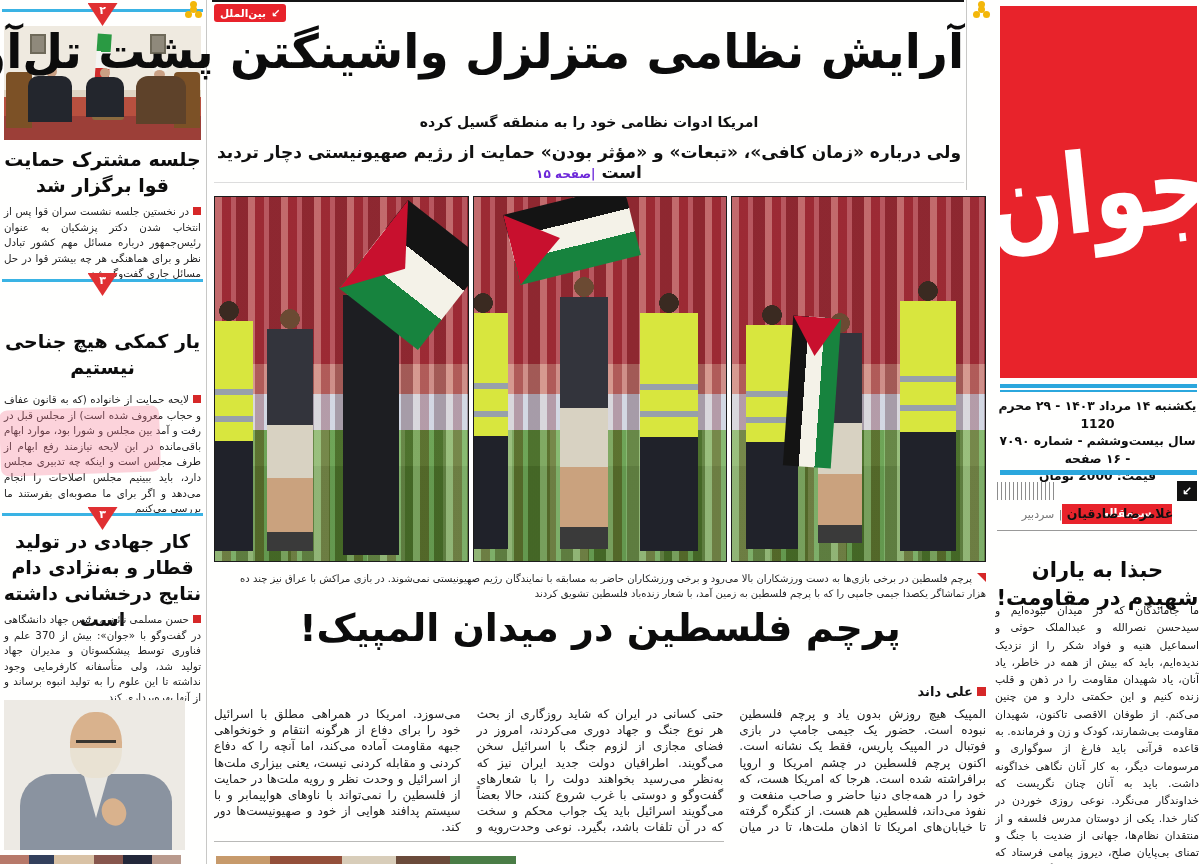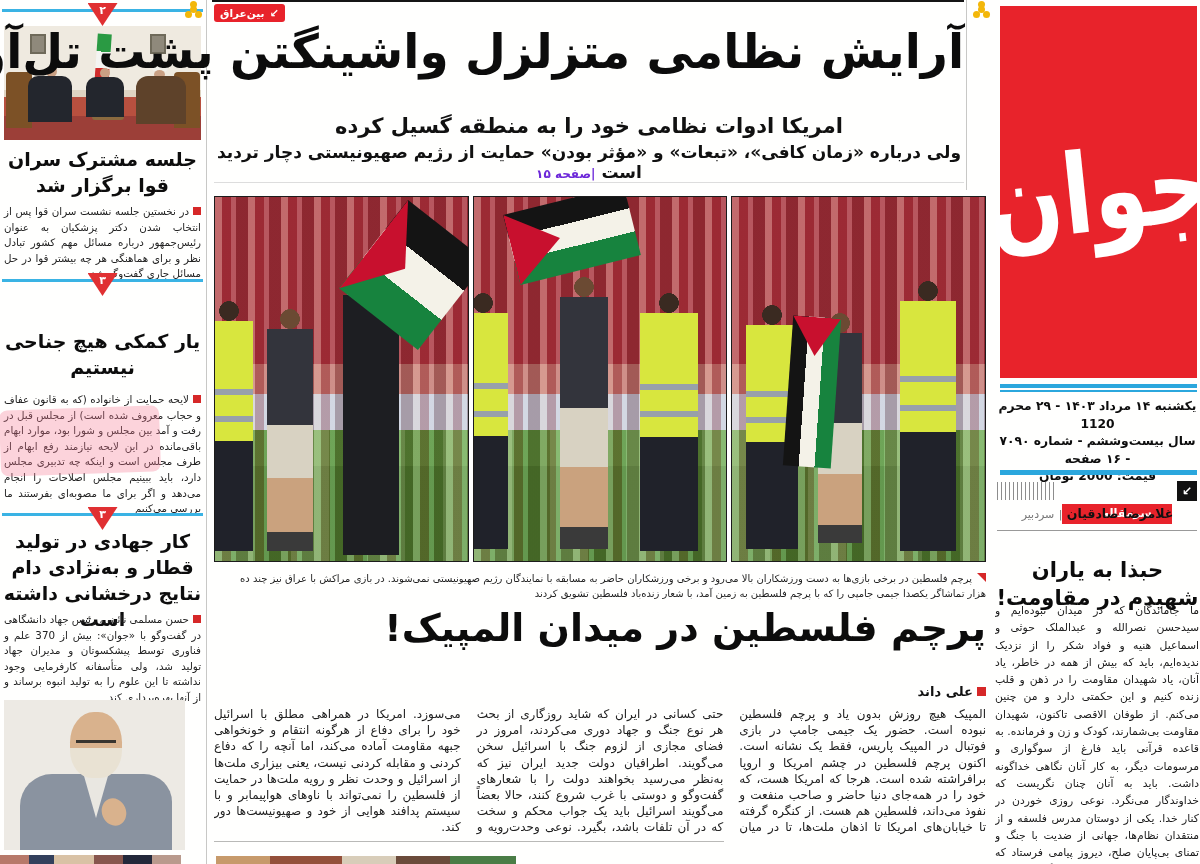--- a/index.html
+++ b/index.html
@@ -69,21 +69,21 @@
   #topline { position:absolute; left:212px; top:0; width:752px; height:2px; background:#151515; }
   .clover { position:absolute; width:7px; height:7px; border-radius:50%; background:#f3b70a;
     box-shadow:-5px 5px 0 #f3b70a,5px 5px 0 #f3b70a,0 -5px 0 #f3b70a; }
   #badge-intl { position:absolute; left:214px; top:4px; height:18px; padding:0 6px;
     background:#e8232b; border-radius:3px; display:flex; align-items:center; gap:5px;
     color:#fff; font-size:10.5px; font-weight:bold; }
   .jv-arrow { font-size:11px; font-weight:bold; line-height:1; }
   #h1 { position:absolute; left:214px; top:24px; width:750px; text-align:center;
     font-size:47px; font-weight:800; letter-spacing:-1px; color:#0c0c0c; white-space:nowrap; }
   #sub1 { position:absolute; left:214px; top:114px; width:750px; text-align:center;
-    font-size:21px; font-weight:800; }
+    font-size:14px; font-weight:800; }
   #sub2 { position:absolute; left:214px; top:142px; width:750px; text-align:center;
     font-size:17px; font-weight:800; }
   #sub2 .pref { font-size:12px; font-weight:600; color:#6d28d9; }
 
   
   #trip { position:absolute; left:214px; top:196px; width:772px; height:366px;
     display:flex; gap:4px; background:#fff; }
   .panel { position:relative; flex:1; border:1px solid #1c1c1c; overflow:hidden;
     background:
       repeating-linear-gradient(90deg,rgba(255,236,220,.30) 0 7px,rgba(125,22,32,.28) 7px 16px,rgba(255,255,255,.18) 16px 21px,rgba(66,10,16,.26) 21px 33px),
@@ -109,21 +109,21 @@
   .flagh { position:absolute; z-index:3;
     background:linear-gradient(180deg,#141414 0 33%,#f4f2e8 33% 66%,#17833e 66%); }
   .flagh::before { content:''; position:absolute; inset:0; background:#c8102e;
     clip-path:polygon(0 0,0 100%,40% 50%); }
 
   
   #caption { position:absolute; left:240px; top:571px; width:746px; font-size:10px;
     line-height:15px; text-align:justify; color:#1e1e1e; }
   .cap-tri { display:inline-block; width:9px; height:9px; background:#d62828; margin-left:5px;
     clip-path:polygon(100% 0,0 0,100% 100%); }
-  #h2 { position:absolute; left:214px; top:606px; width:772px; 
+  #h2 { position:absolute; left:214px; top:606px; width:772px; text-align:center;
     font-size:38px; font-weight:800; color:#0c0c0c; }
   #byline { position:absolute; left:860px; top:684px; width:126px; text-align:right;
     font-size:13px; font-weight:800; }
   #cols { position:absolute; left:214px; top:706px; width:772px; height:130px;
     display:flex; gap:16px; overflow:hidden; }
   #cols .col { flex:1; font-size:12px; line-height:16.2px; text-align:justify;
     color:#212121; white-space:pre-line; }
   #rule-bottom { left:214px; top:841px; width:510px; }
 
   
@@ -168,21 +168,21 @@
     <div class="po table" style="left:88px;top:78px;width:32px;height:16px"></div>
     <div class="po head-skin" style="left:42px;top:40px;width:11px;height:11px"></div>
     <div class="po man-dark" style="left:24px;top:50px;width:44px;height:46px"></div>
     <div class="po head-skin" style="left:96px;top:42px;width:10px;height:10px"></div>
     <div class="po man-dark" style="left:82px;top:51px;width:38px;height:40px"></div>
     <div class="po turban" style="left:148px;top:36px;width:16px;height:11px"></div>
     <div class="po head-skin" style="left:150px;top:44px;width:11px;height:9px"></div>
     <div class="po robe" style="left:132px;top:50px;width:50px;height:48px"></div>
   </div>
 
-  <div class="sb-title" style="top:146px">جلسه مشترک سران قوا برگزار شد</div>
+  <div class="sb-title" style="top:146px">جلسه مشترک حمایت قوا برگزار شد</div>
   <div class="sb-body" style="top:204px"><span class="bullet"></span><span>در نخستین جلسه نشست سران قوا پس از انتخاب شدن دکتر پزشکیان به عنوان رئیس‌جمهور درباره مسائل مهم کشور تبادل نظر و برای هماهنگی هر چه بیشتر قوا در حل مسائل جاری گفت‌وگو شد</span></div>
 
   <div class="pgmark" style="top:272px">
     <div class="line"></div>
     <div class="tri">۳</div>
   </div>
 
   <div class="sb-kicker" style="top:306px">سخنگوی شورای نگهبان:</div>
   <div class="sb-title" style="top:328px">یار کمکی هیچ جناحی نیستیم</div>
   <div class="sb-body" style="top:392px"><span class="bullet"></span><span>لایحه حمایت از خانواده (که به قانون عفاف و حجاب معروف شده است) از مجلس قبل در رفت و آمد بین مجلس و شورا بود، موارد ابهام باقی‌مانده در این لایحه نیازمند رفع ابهام از طرف مجلس است و اینکه چه تدبیری مجلس دارد، باید ببینیم مجلس اصلاحات را انجام می‌دهد و اگر برای ما مصوبه‌ای بفرستند ما بررسی می‌کنیم</span></div>
@@ -207,21 +207,21 @@
 
   <div class="vline" style="left:206px;top:0;height:864px"></div>
 
   <div id="topline"></div>
   <div class="clover" style="left:190px;top:6px"></div>
   <div class="clover" style="left:978px;top:6px"></div>
   <div class="vline" style="left:966px;top:0;height:190px"></div>
 
   <div id="badge-intl">
     <span class="jv-arrow">↙</span>
-    <span>بین‌عراق</span>
+    <span>بین‌الملل</span>
   </div>
 
   <div id="h1">آرایش نظامی متزلزل واشینگتن پشت تل‌آویو</div>
   <div id="sub1">امریکا ادوات نظامی خود را به منطقه گسیل کرده</div>
   <div id="sub2">
     <span>ولی درباره «زمان کافی»، «تبعات» و «مؤثر بودن» حمایت از رژیم صهیونیستی دچار تردید است</span>
     <span class="pref">|صفحه ۱۵</span>
   </div>
   <div class="hline" style="left:214px;top:182px;width:750px;background:#ddd"></div>
 

